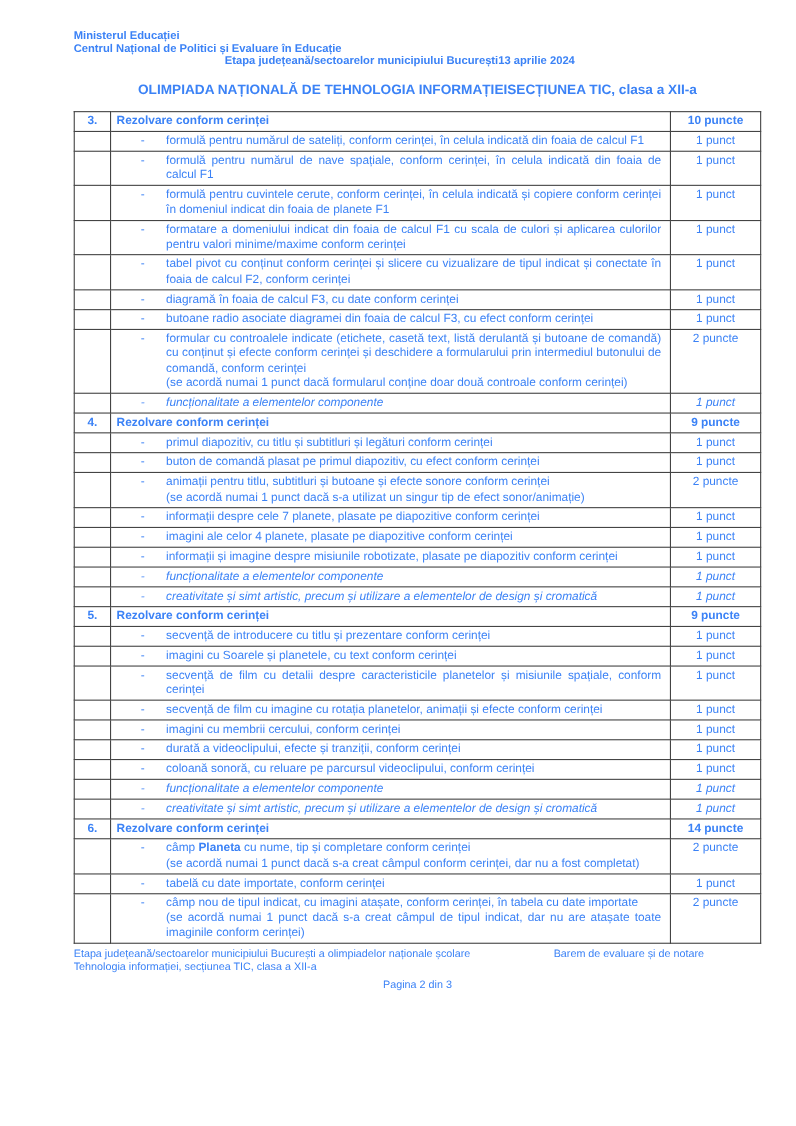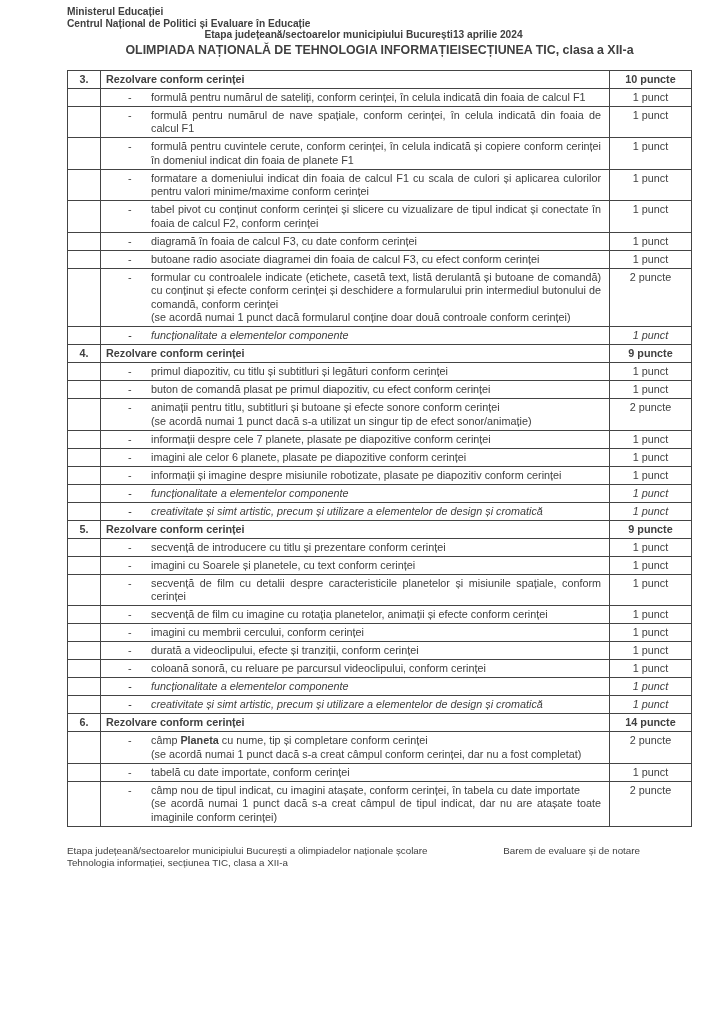--- a/index.html
+++ b/index.html
@@ -7,41 +7,41 @@
     margin: 0;
     padding: 0;
     background: #ffffff;
   }
   * { box-sizing: border-box; }
   .page {
     position: relative;
     width: 724px;
     height: 1024px;
     background: #ffffff;
-    color: #404040;
+    color: #3b82f6;
     font-family: "Liberation Sans", sans-serif;
-    padding: 6px 32px 0 67px;
+    padding: 27px 32px 0 67px;
     overflow: hidden;
   }
   
   .doc-header {
     font-weight: 700;
     font-size: 10.2px;
     line-height: 11.6px;
   }
   .h-row {
     display: flex;
     justify-content: center;
     align-items: baseline;
   }
   .h-date { margin-right: 32px; }
   .title-row {
     font-size: 12.4px;
     line-height: 15px;
-    margin-top: 2px;
+    margin-top: 12px;
   }
   
   table.rubric {
     border-collapse: collapse;
     width: 625px;
     margin-top: 12px;
     font-size: 10.8px;
     line-height: 13.5px;
     table-layout: fixed;
   }
@@ -60,21 +60,21 @@
     flex: 0 0 23px;
     margin-left: 22px;
   }
   .itext {
     flex: 1;
     text-align: justify;
   }
   .note { text-align: justify; }
   
   .doc-footer {
-    margin-top: 18px;
+    margin-top: 4px;
     font-size: 9.8px;
     line-height: 12.3px;
   }
   .f-row {
     display: flex;
     justify-content: space-between;
   }
   .f-right { margin-right: 52px; text-align: right; }
   .f-page {
     text-align: center;
@@ -239,21 +239,21 @@
               <div class="itext"><span class="t">informații despre cele 7 planete, plasate pe diapozitive conform cerinței</span></div>
             </div>
           </td>
           <td class="cell points">1 punct</td>
         </tr>
         <tr class="item-row">
           <td class="cell num"></td>
           <td class="cell content">
             <div class="item">
               <span class="dash">-</span>
-              <div class="itext"><span class="t">imagini ale celor 6 planete, plasate pe diapozitive conform cerinței</span></div>
+              <div class="itext"><span class="t">imagini ale celor 4 planete, plasate pe diapozitive conform cerinței</span></div>
             </div>
           </td>
           <td class="cell points">1 punct</td>
         </tr>
         <tr class="item-row">
           <td class="cell num"></td>
           <td class="cell content">
             <div class="item">
               <span class="dash">-</span>
               <div class="itext"><span class="t">informații și imagine despre misiunile robotizate, plasate pe diapozitiv conform cerinței</span></div>
@@ -415,15 +415,16 @@
   </table>
 
   <div class="doc-footer">
     <div class="f-row">
       <span>Etapa județeană/sectoarelor municipiului București a olimpiadelor naționale școlare</span>
       <span class="f-right">Barem de evaluare și de notare</span>
     </div>
     <div class="f-row">
       <span>Tehnologia informației, secțiunea TIC, clasa a XII-a</span>
     </div>
+    <div class="f-page">Pagina 2 din 3</div>
   </div>
 
 </div>
 
 </body></html>

